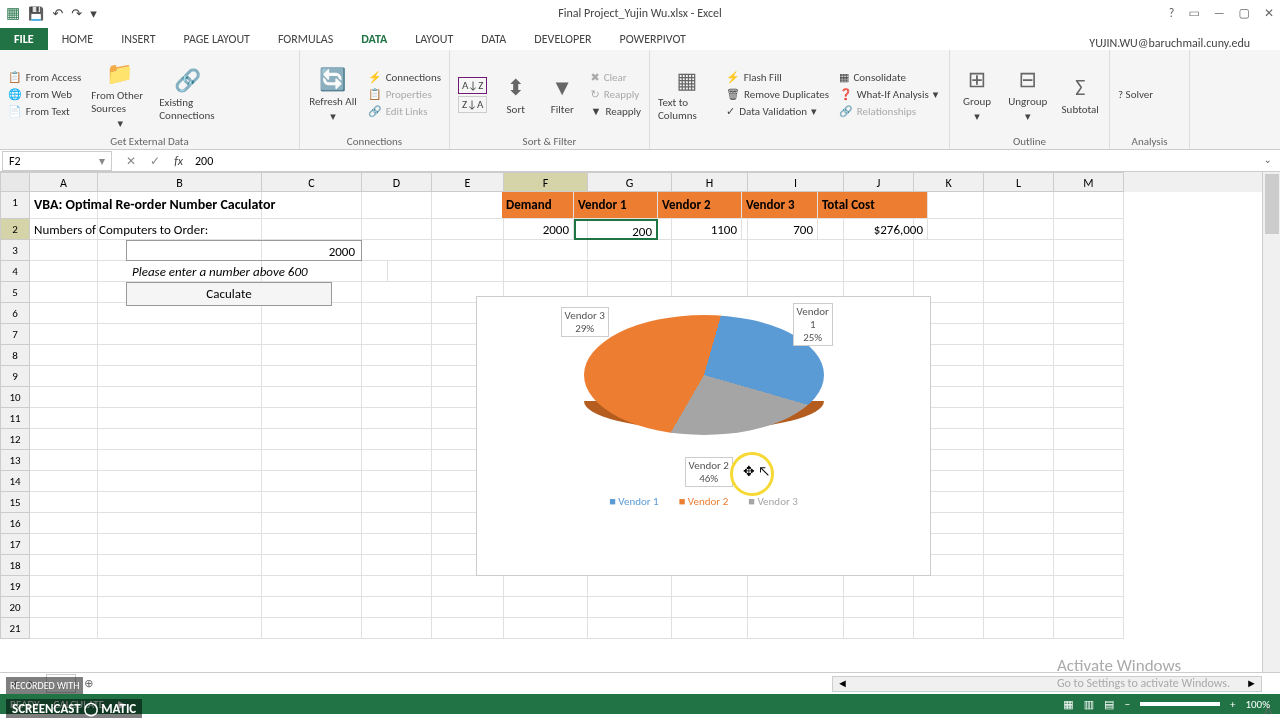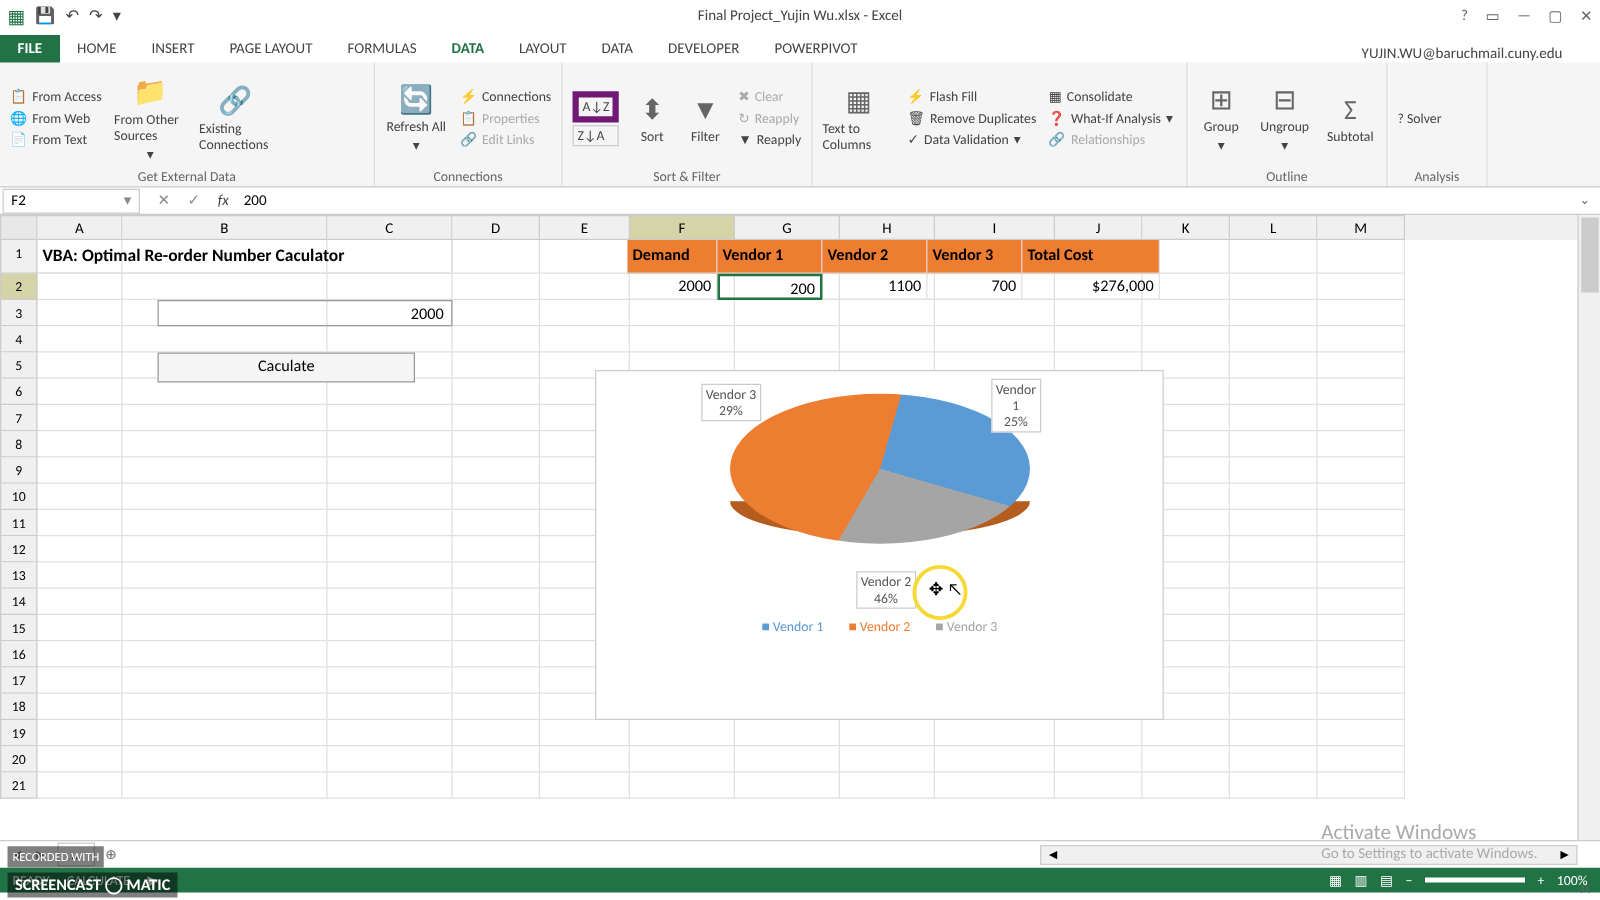--- a/index.html
+++ b/index.html
@@ -138,21 +138,21 @@
         <div>⚡ <span>Connections</span></div>
         <div style="color:#aaa;">📋 <span>Properties</span></div>
         <div style="color:#aaa;">🔗 <span>Edit Links</span></div>
       </div>
     </div>
     <div class="label">Connections</div>
   </div>
   <div class="ribbon-group" style="width:200px;">
     <div class="rg-body">
       <div class="rg-stack" style="gap:2px;">
-        <div style="border:5px solid #701a75;padding:1px 3px;">A↓Z</div>
+        <div style="border:1px solid #701a75;padding:1px 3px;">A↓Z</div>
         <div style="border:1px solid #ccc;padding:1px 3px;">Z↓A</div>
       </div>
       <div class="rg-big" style="width:38px;">
           <div class="ic">⬍</div>
           <span>Sort</span>
         </div>
       <div class="rg-big" style="width:38px;">
           <div class="ic">▼</div>
           <span>Filter</span>
         </div>
@@ -259,21 +259,23 @@
       <div class="rh" style="height:21px">15</div>
       <div class="rh" style="height:21px">16</div>
       <div class="rh" style="height:21px">17</div>
       <div class="rh" style="height:21px">18</div>
       <div class="rh" style="height:21px">19</div>
       <div class="rh" style="height:21px">20</div>
       <div class="rh" style="height:21px">21</div>
     </div>
   <div class="cells" id="cells">
     <div class="cell title-cell" style="left:0;top:0;width:332px;height:27px;font-size:14px;padding-top:4px;">VBA: Optimal Re-order Number Caculator</div>
+    <div class="cell" style="left:0;top:27px;width:232px;height:21px;">Numbers of Computers to Order:</div>
     <div class="cell inputbox" style="left:96px;top:48px;width:236px;height:21px;">2000</div>
+    <div class="cell instr" style="left:98px;top:69px;width:260px;height:21px;">Please enter a number above 600</div>
     <div class="cell btn-calc" style="left:96px;top:90px;width:206px;height:24px;">Caculate</div>
 
     <div class="cell orange-hdr" style="left:472px;top:0;width:72px;height:27px;padding-top:4px;">Demand</div>
     <div class="cell orange-hdr" style="left:544px;top:0;width:84px;height:27px;padding-top:4px;">Vendor 1</div>
     <div class="cell orange-hdr" style="left:628px;top:0;width:84px;height:27px;padding-top:4px;">Vendor 2</div>
     <div class="cell orange-hdr" style="left:712px;top:0;width:76px;height:27px;padding-top:4px;">Vendor 3</div>
     <div class="cell orange-hdr" style="left:788px;top:0;width:110px;height:27px;padding-top:4px;">Total Cost</div>
 
     <div class="cell val" style="left:472px;top:27px;width:72px;height:21px;">2000</div>
     <div class="cell val sel-cell" style="left:544px;top:27px;width:84px;height:21px;">200</div>

